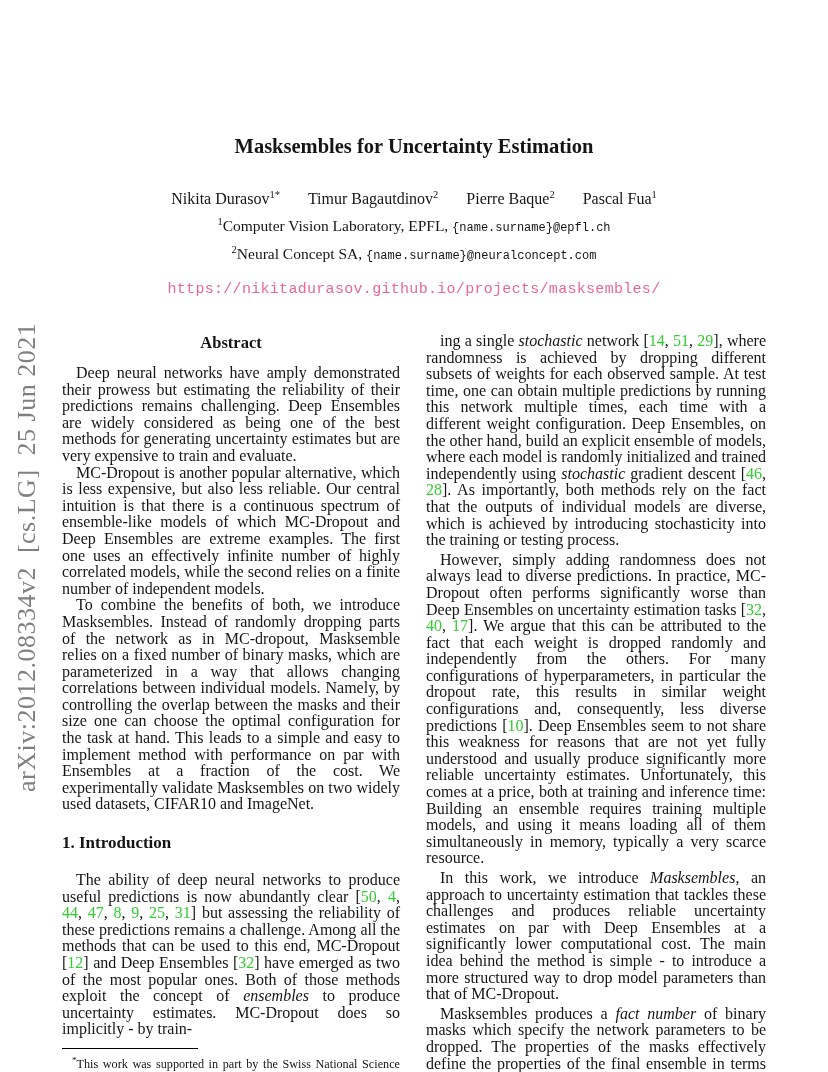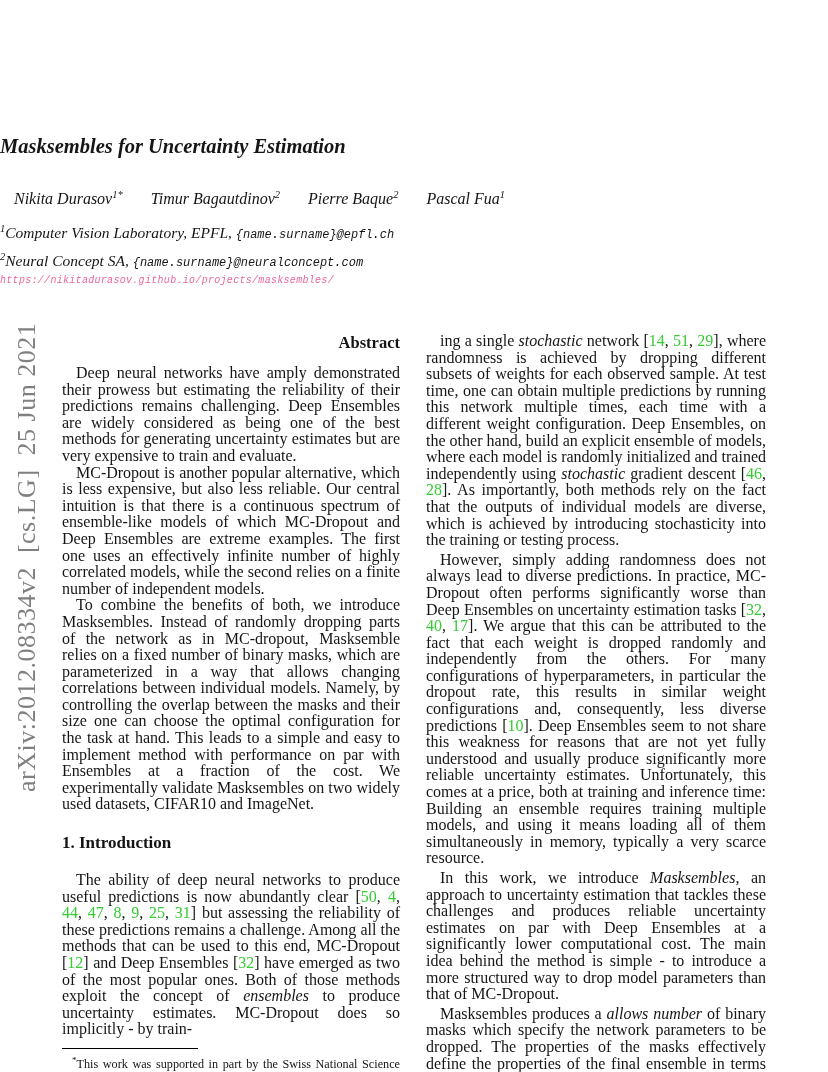--- a/index.html
+++ b/index.html
@@ -27,59 +27,59 @@
     font-size:26px;
     letter-spacing:.5px;
     color:var(--stamp);
     white-space:pre;
   }
   
   .title-block{
     position:absolute;
     top:135px;left:0;
     width:100%;
-    text-align:left;
-    font-style:italic;
+    text-align:center;
   }
   .paper-title{
     font-size:20.5px;
     font-weight:bold;
     margin:0 0 31px 0;
   }
   .authors{
     font-size:16px;
-    margin:0 0 10px 0;
+    margin:0 0 3px 0;
   }
   .author{margin:0 14px;}
   .authors sup,.affil sup{font-size:10.5px;}
   .affil{
     font-size:15.5px;
     line-height:22px;
     margin:0;
   }
   .mono{
     font-family:"Liberation Mono","DejaVu Sans Mono",monospace;
     font-size:12px;
   }
   .project-url{
+    margin-top:13px;
     font-family:"Liberation Mono","DejaVu Sans Mono",monospace;
-    font-size:10px;
+    font-size:15px;
     color:var(--urlpink);
     letter-spacing:.3px;
     cursor:pointer;
   }
   
   .col{
     position:absolute;
     top:330px;
   }
   .col-left{left:62px;width:338px;}
   .col-right{left:426px;width:340px;top:333px;}
   .abstract-head{
-    text-align:right;
+    text-align:center;
     font-size:16.5px;
     font-weight:bold;
     margin:3px 0 12px 0;
   }
   .sec-head{
     font-size:17px;
     font-weight:bold;
     margin:20px 0 19px 0;
   }
   p.abs,p.body{
@@ -137,16 +137,16 @@
     <h2 class="sec-head">1. Introduction</h2>
     <p class="body"><span>The ability of deep neural networks to produce useful predictions is now abundantly clear [</span><span class="cite">50</span><span>, </span><span class="cite">4</span><span>, </span><span class="cite">44</span><span>, </span><span class="cite">47</span><span>, </span><span class="cite">8</span><span>, </span><span class="cite">9</span><span>, </span><span class="cite">25</span><span>, </span><span class="cite">31</span><span>] but assessing the reliability of these predictions remains a challenge. Among all the methods that can be used to this end, MC-Dropout [</span><span class="cite">12</span><span>] and Deep Ensembles [</span><span class="cite">32</span><span>] have emerged as two of the most popular ones. Both of those methods exploit the concept of </span><span class="it">ensembles</span><span> to produce uncertainty estimates. MC-Dropout does so implicitly - by train-</span></p>
     <hr class="footnote-rule">
     <p class="footnote"><sup class="fn-marker">*</sup><span>This work was supported in part by the Swiss National Science Foundation</span></p>
   </div>
 
   <div class="col col-right">
     <p class="body noindent"><span>ing a single </span><span class="it">stochastic</span><span> network [</span><span class="cite">14</span><span>, </span><span class="cite">51</span><span>, </span><span class="cite">29</span><span>], where randomness is achieved by dropping different subsets of weights for each observed sample.  At test time, one can obtain multiple predictions by running this network multiple times, each time with a different weight configuration.  Deep Ensembles, on the other hand, build an explicit ensemble of models, where each model is randomly initialized and trained independently using </span><span class="it">stochastic</span><span> gradient descent [</span><span class="cite">46</span><span>, </span><span class="cite">28</span><span>].  As importantly, both methods rely on the fact that the outputs of individual models are diverse, which is achieved by introducing stochasticity into the training or testing process.</span></p>
     <p class="body"><span>However, simply adding randomness does not always lead to diverse predictions.  In practice, MC-Dropout often performs significantly worse than Deep Ensembles on uncertainty estimation tasks [</span><span class="cite">32</span><span>, </span><span class="cite">40</span><span>, </span><span class="cite">17</span><span>].  We argue that this can be attributed to the fact that each weight is dropped randomly and independently from the others.  For many configurations of hyperparameters, in particular the dropout rate, this results in similar weight configurations and, consequently, less diverse predictions [</span><span class="cite">10</span><span>].  Deep Ensembles seem to not share this weakness for reasons that are not yet fully understood and usually produce significantly more reliable uncertainty estimates.  Unfortunately, this comes at a price, both at training and inference time:  Building an ensemble requires training multiple models, and using it means loading all of them simultaneously in memory, typically a very scarce resource.</span></p>
     <p class="body"><span>In this work, we introduce </span><span class="it">Masksembles</span><span>, an approach to uncertainty estimation that tackles these challenges and produces reliable uncertainty estimates on par with Deep Ensembles at a significantly lower computational cost. The main idea behind the method is simple - to introduce a more structured way to drop model parameters than that of MC-Dropout.</span></p>
-    <p class="body"><span>Masksembles produces a </span><span class="it">allows number</span><span> of binary masks which specify the network parameters to be dropped.  The properties of the masks effectively define the properties of the final ensemble in terms of capacity and correlations.</span></p>
+    <p class="body"><span>Masksembles produces a </span><span class="it">fact number</span><span> of binary masks which specify the network parameters to be dropped.  The properties of the masks effectively define the properties of the final ensemble in terms of capacity and correlations.</span></p>
   </div>
 
 </div>
 
 </body></html>

